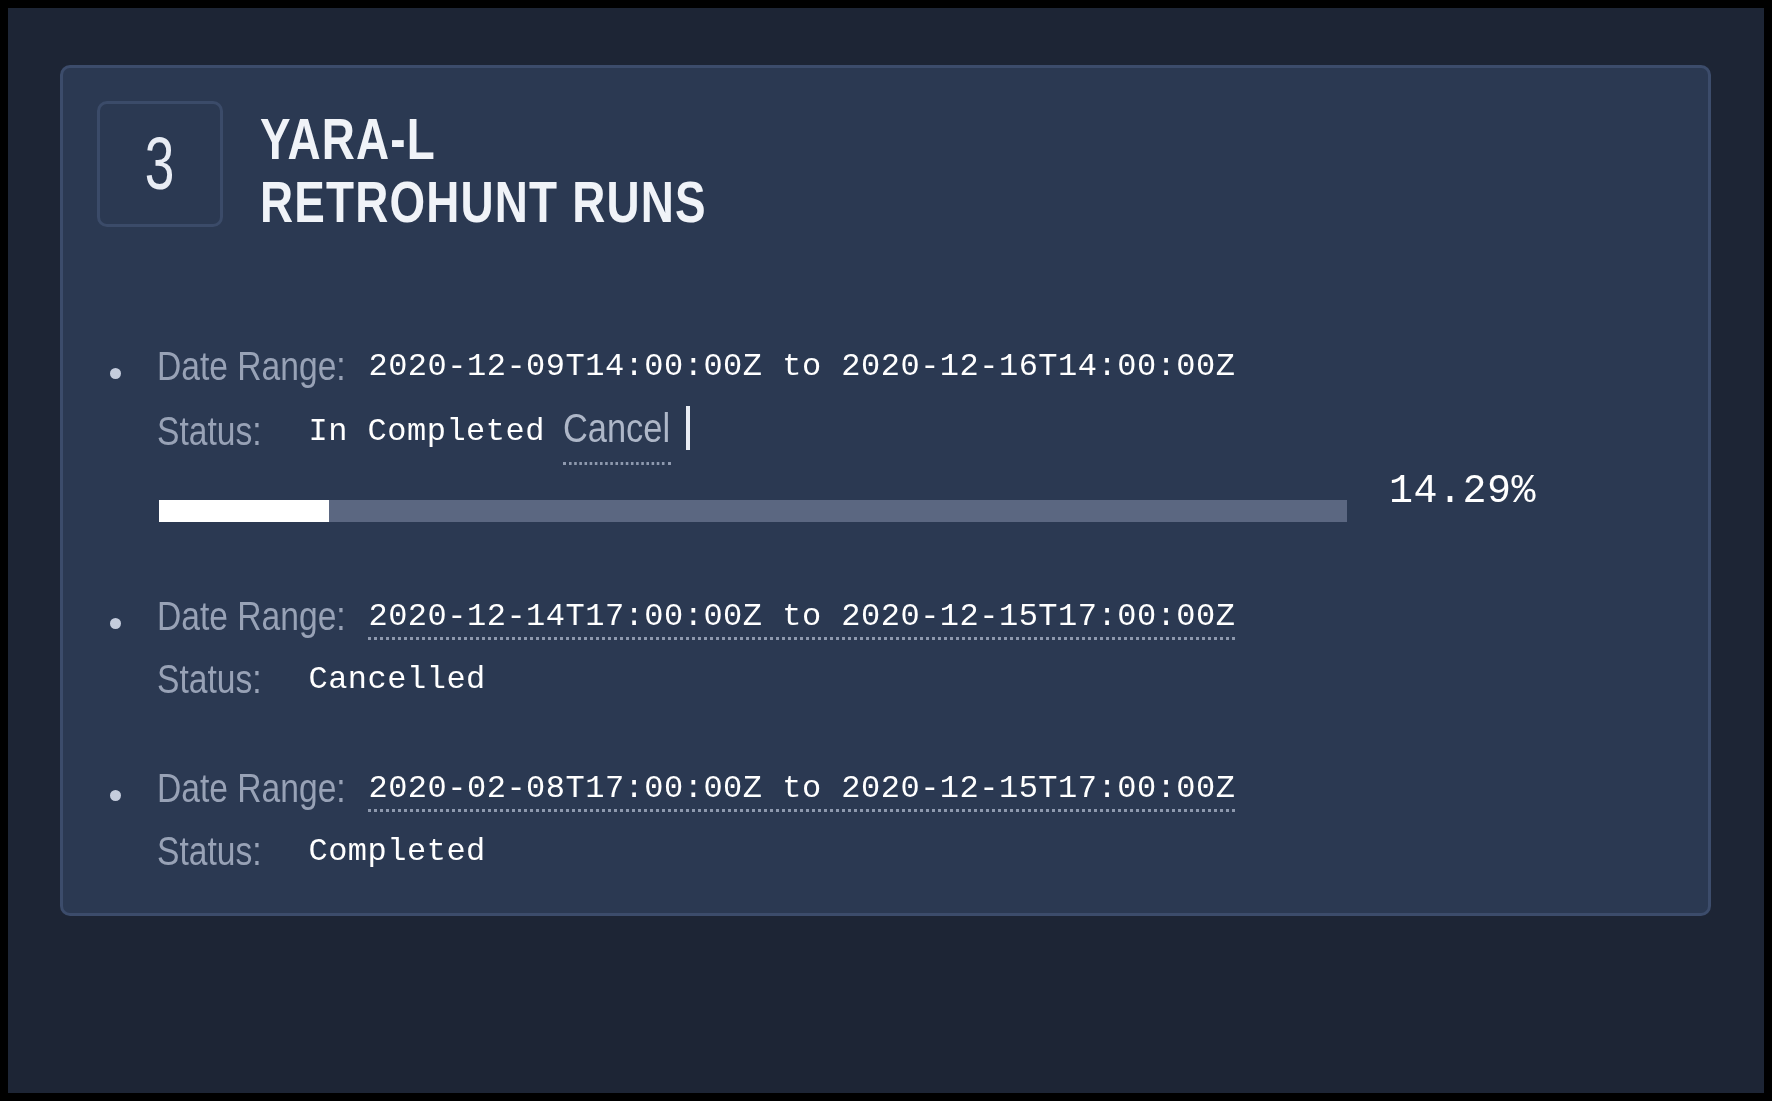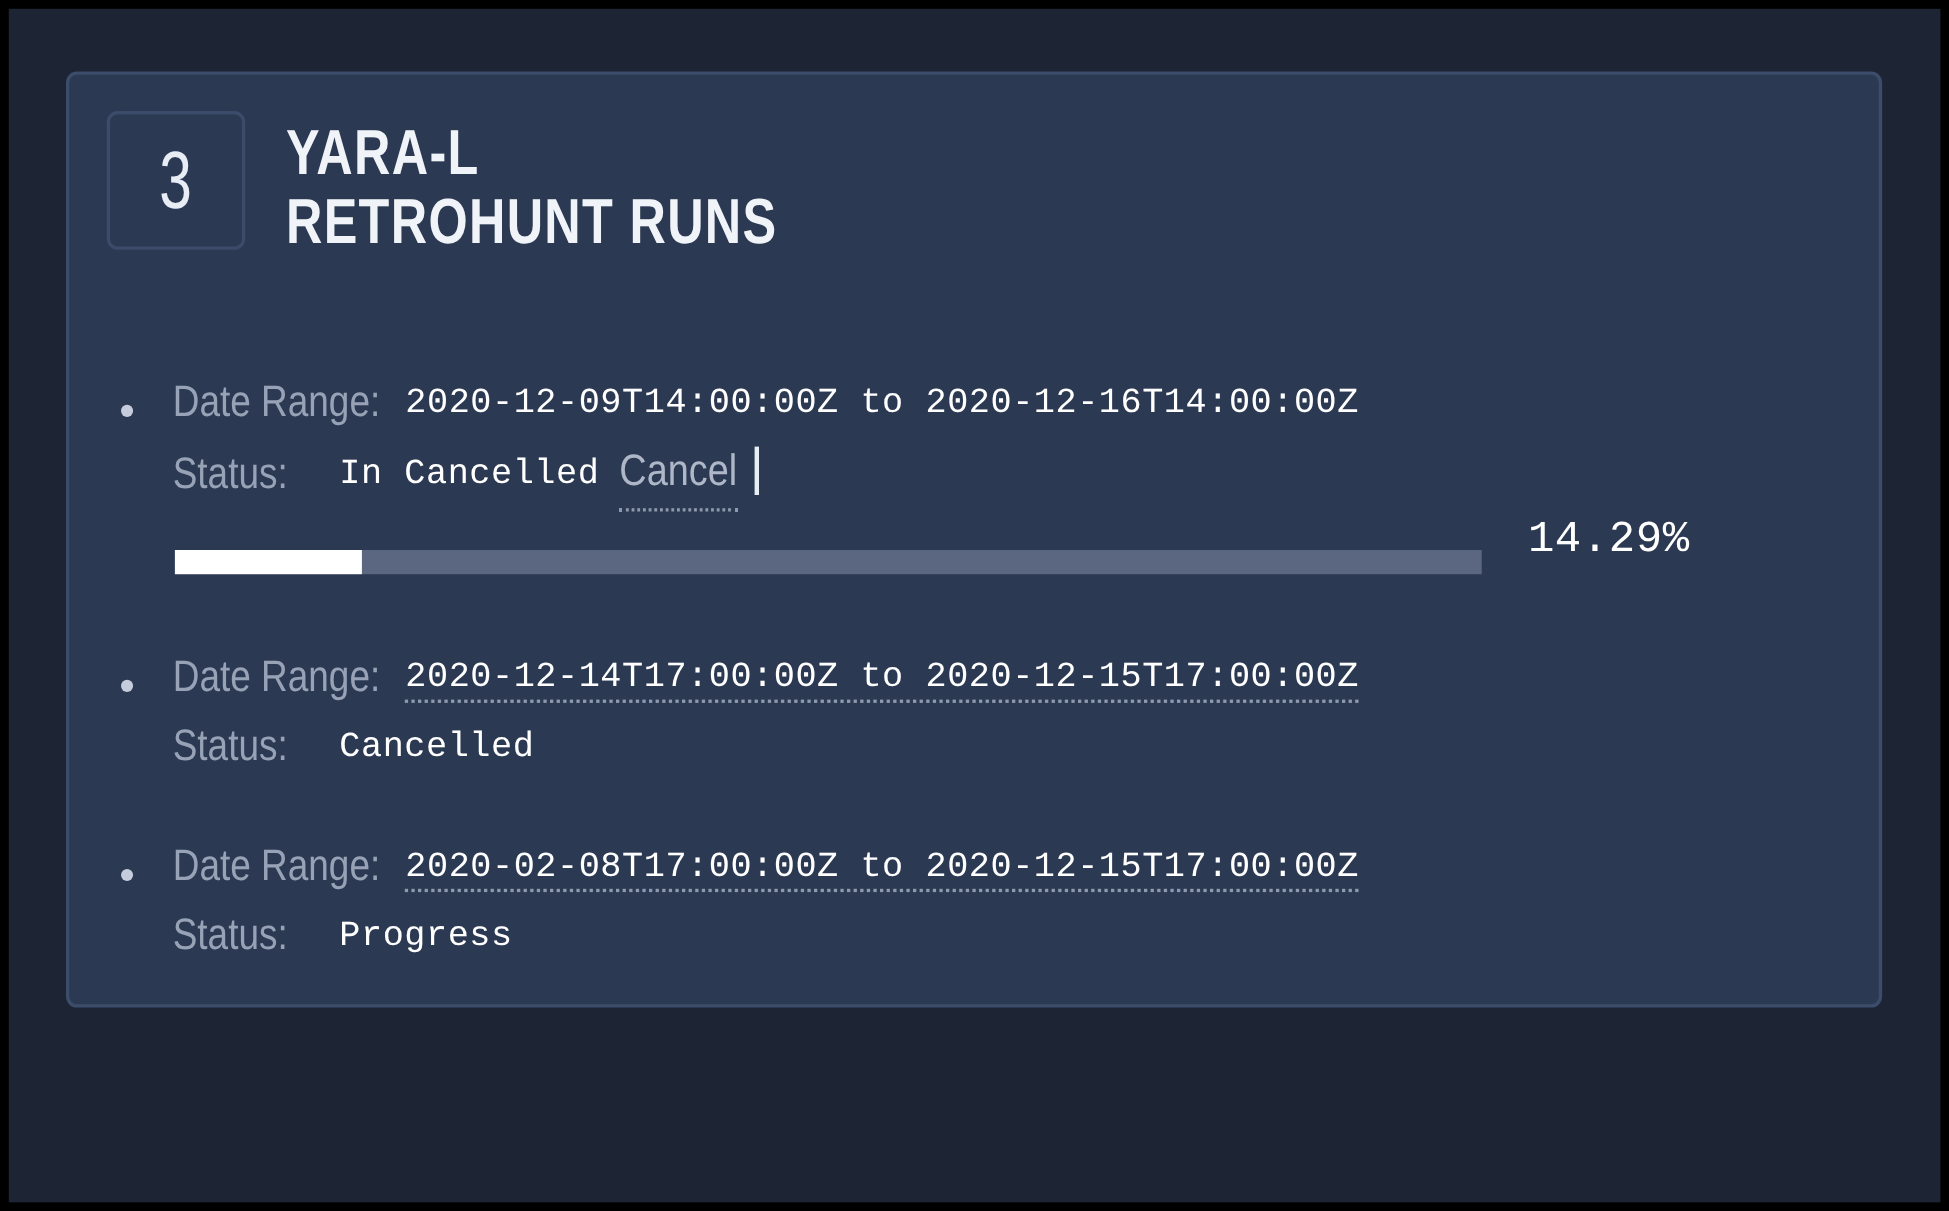--- a/index.html
+++ b/index.html
@@ -199,21 +199,21 @@
     <ul class="runs-list">
 
       <li class="run-item">
         <span class="bullet"></span>
         <div class="kv-line">
           <span class="kv-label label-slot-range">Date Range:</span>
           <span class="kv-value">2020-12-09T14:00:00Z to 2020-12-16T14:00:00Z</span>
         </div>
         <div class="kv-line">
           <span class="kv-label label-slot-status">Status:</span>
-          <span class="kv-value">In Cancelled</span>
+          <span class="kv-value">In Completed</span>
           <span class="cancel-link">Cancel</span><span class="caret"></span>
         </div>
         <div class="progress-row">
           <div class="progress-track">
             <div class="progress-fill" id="progress-fill-0" style="width: 14.29%; background: rgb(255, 255, 255);"></div>
           </div>
           <span class="progress-pct">14.29%</span>
         </div>
       </li>
 
@@ -230,20 +230,20 @@
       </li>
 
       <li class="run-item">
         <span class="bullet"></span>
         <div class="kv-line">
           <span class="kv-label label-slot-range">Date Range:</span>
           <span class="kv-value linkish">2020-02-08T17:00:00Z to 2020-12-15T17:00:00Z</span>
         </div>
         <div class="kv-line">
           <span class="kv-label label-slot-status">Status:</span>
-          <span class="kv-value">Progress</span>
+          <span class="kv-value">Completed</span>
         </div>
       </li>
 
     </ul>
 
   </div>
 </div>
 
 </body></html>

